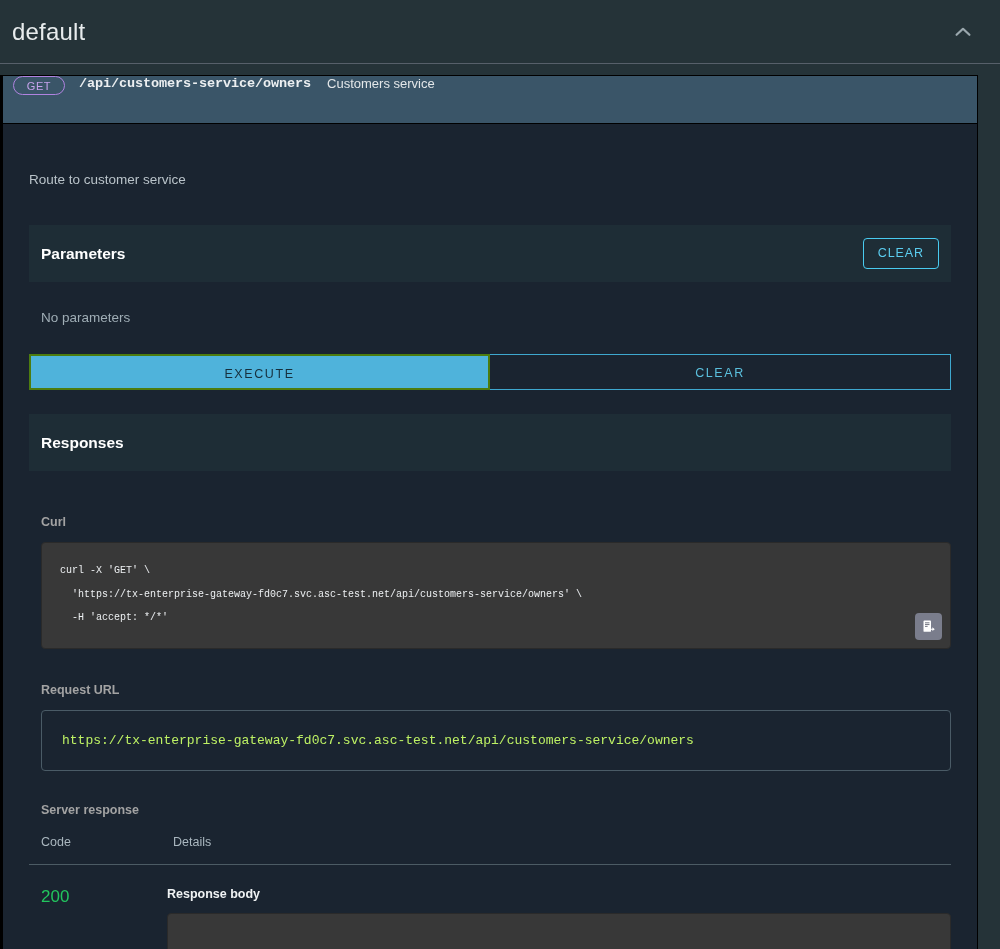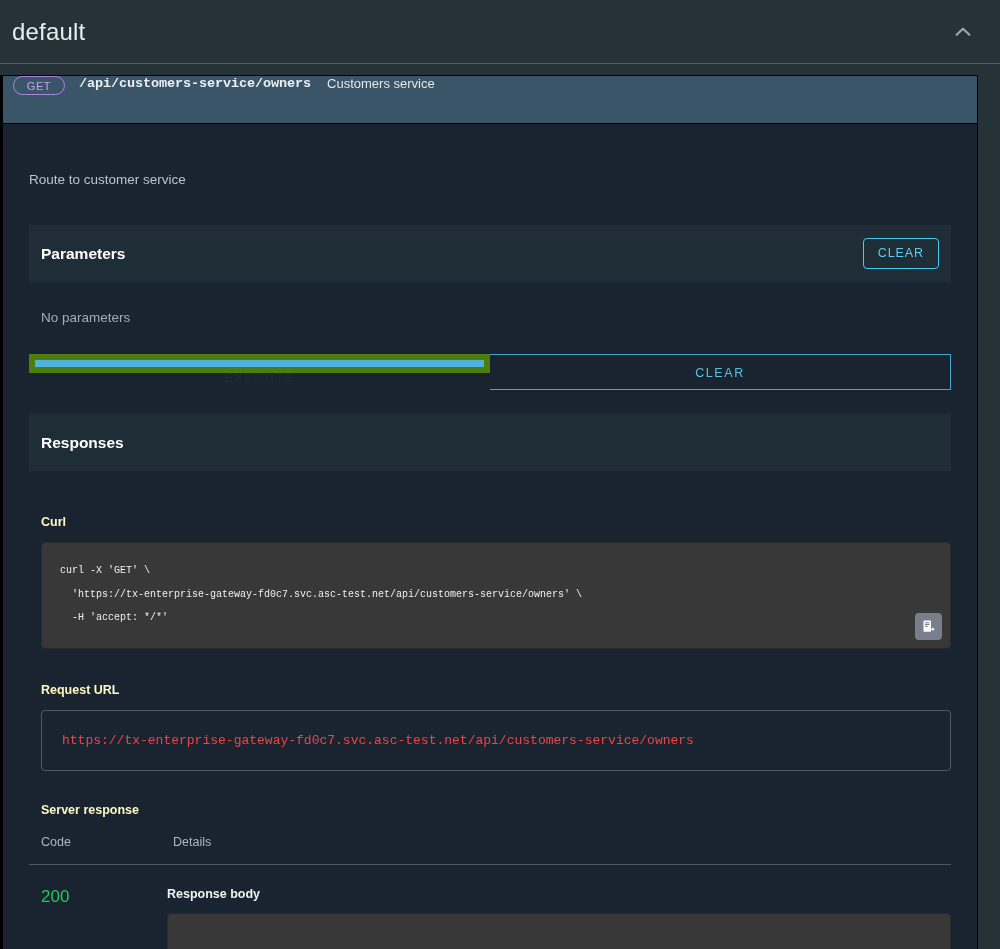--- a/index.html
+++ b/index.html
@@ -136,23 +136,23 @@
     font-size: 13.5px;
     padding: 28px 0 0 12px;
   }
 
   .btn-row {
     display: flex;
     margin-top: 29px;
   }
   .btn-execute {
     flex: 0 0 461px;
-    height: 19px;
+    height: 36px;
     background: #4fb3db;
-    border: 6px solid #4d7c0f;
+    border: 2px solid #4d7c0f;
     color: #17303d;
     font-size: 12.5px;
     letter-spacing: 1.6px;
     font-family: "Liberation Sans", sans-serif;
     cursor: pointer;
     text-align: center;
     line-height: 34px;
   }
   .btn-clear {
     flex: 1 1 auto;
@@ -170,21 +170,21 @@
   }
 
   
   .responses-header {
     margin-top: 24px;
   }
 
   .label-bold {
     font-size: 12.5px;
     font-weight: bold;
-    color: #fef9c3;
+    color: #a3a3a3;
     margin: 0;
     padding: 0 0 0 12px;
   }
 
   .curl-label { padding-top: 44px; }
 
   .curl-block {
     position: relative;
     margin: 13px 0 0 12px;
     background: #383838;
@@ -222,21 +222,21 @@
     margin: 13px 0 0 12px;
     background: #1a2430;
     border: 1px solid #4a5b66;
     border-radius: 4px;
     padding: 22px 20px;
   }
   .url-block pre {
     margin: 0;
     font-family: "Liberation Mono", monospace;
     font-size: 13px;
-    color: #ef4444;
+    color: #bef264;
     white-space: pre;
   }
 
   .server-response-label { padding-top: 32px; }
 
   .resp-table {
     width: 100%;
     border-collapse: collapse;
     margin-top: 18px;
     table-layout: fixed;

